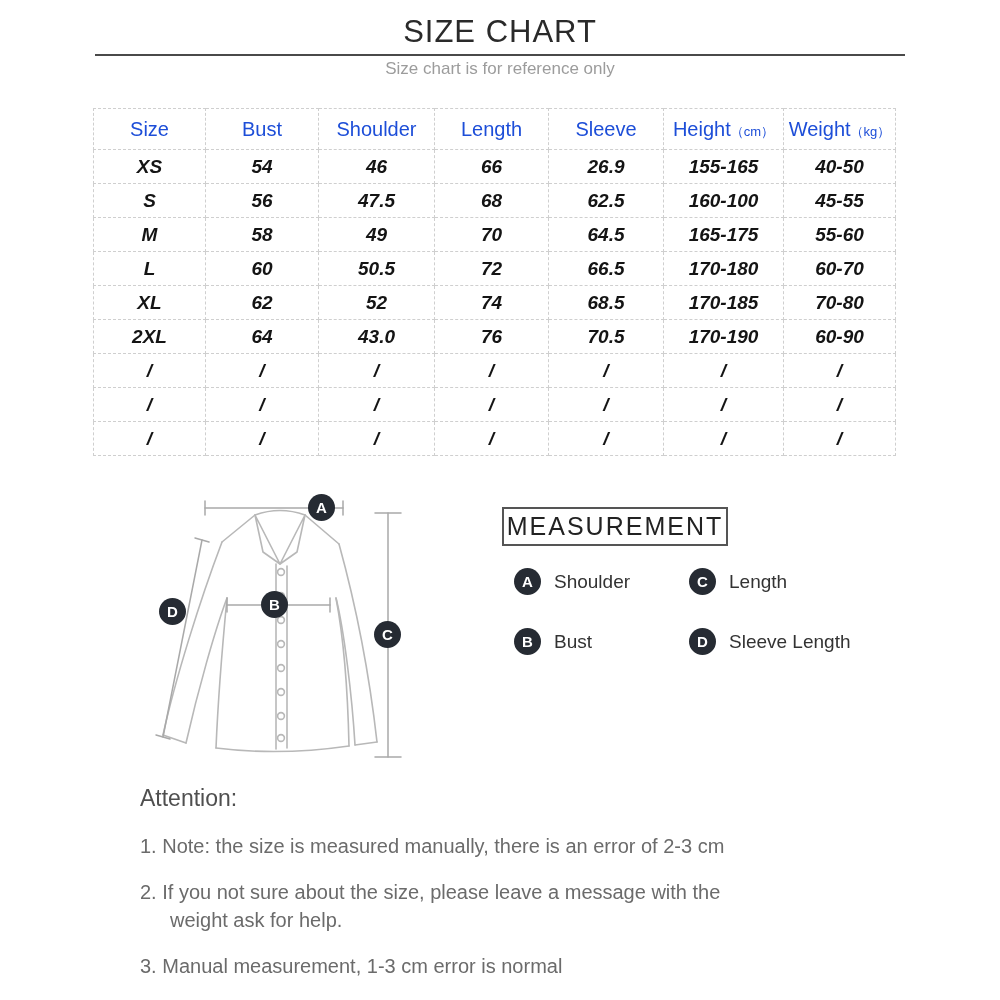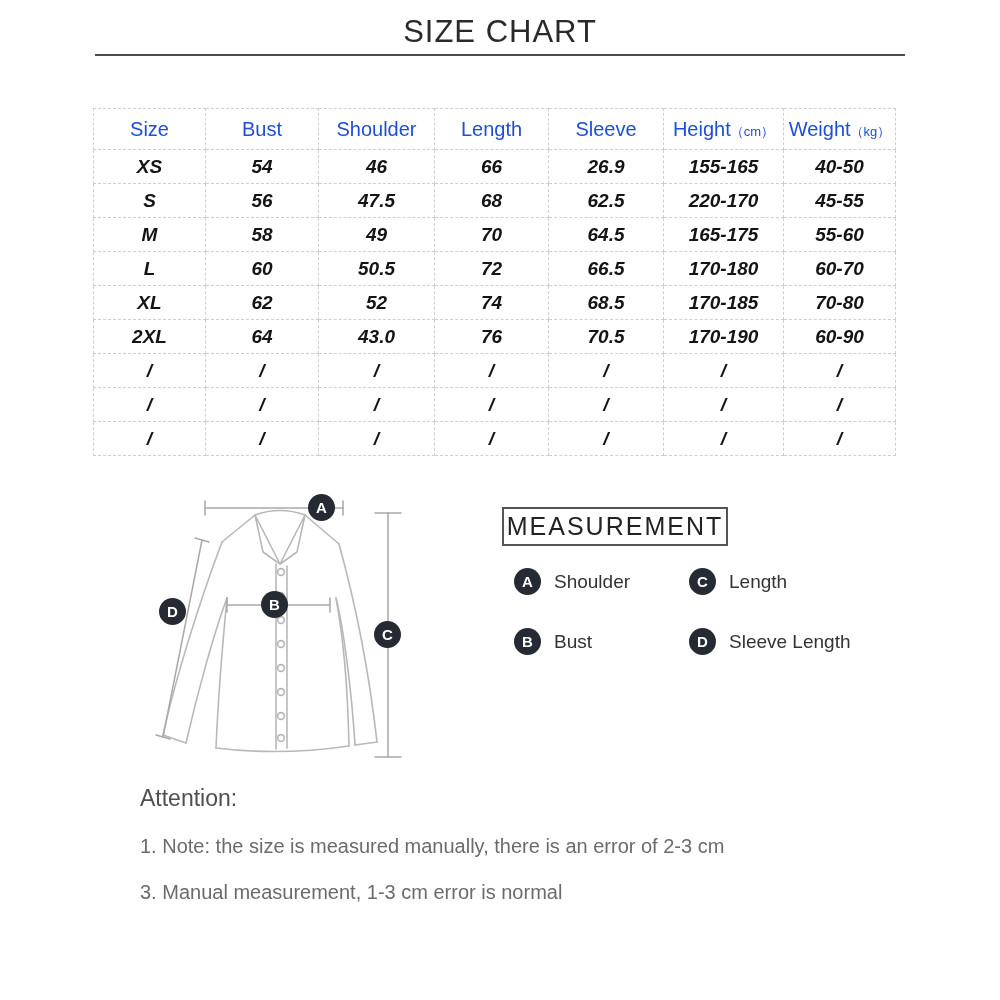--- a/index.html
+++ b/index.html
@@ -55,20 +55,21 @@
   .note { font-size:20px; color:#6b6b6b; line-height:28px; margin-bottom:18px; }
   .note-cont { margin-left:30px; }
 </style>
 </head>
 <body>
 
 <div class="page">
 
   <div class="title">SIZE CHART</div>
   <div class="title-rule"></div>
+  <div class="subtitle">Size chart is for reference only</div>
 
   <table class="size-table">
     <colgroup>
       <col style="width:112px">
         <col style="width:113px">
         <col style="width:116px">
       <col style="width:114px">
         <col style="width:115px">
         <col style="width:120px">
       <col style="width:112px">
@@ -93,21 +94,21 @@
           <td>26.9</td>
           <td>155-165</td>
           <td>40-50</td>
         </tr>
         <tr>
           <td>S</td>
           <td>56</td>
           <td>47.5</td>
           <td>68</td>
           <td>62.5</td>
-          <td>220-170</td>
+          <td>160-100</td>
           <td>45-55</td>
         </tr>
         <tr>
           <td>M</td>
           <td>58</td>
           <td>49</td>
           <td>70</td>
           <td>64.5</td>
           <td>165-175</td>
           <td>55-60</td>
@@ -247,17 +248,21 @@
     <div class="badge">D</div>
     <div class="legend-label">Sleeve Length</div>
   </div>
 
   <div class="attention">
     <div class="attention-heading">Attention:</div>
     <div class="note">
       <div>1. Note: the size is measured manually, there is an error of 2-3 cm</div>
     </div>
     <div class="note">
+      <div>2. If you not sure about the size, please leave a message with the</div>
+      <div class="note-cont">weight ask for help.</div>
+    </div>
+    <div class="note">
       <div>3. Manual measurement, 1-3 cm error is normal</div>
     </div>
   </div>
 
 </div>
 
 </body></html>

